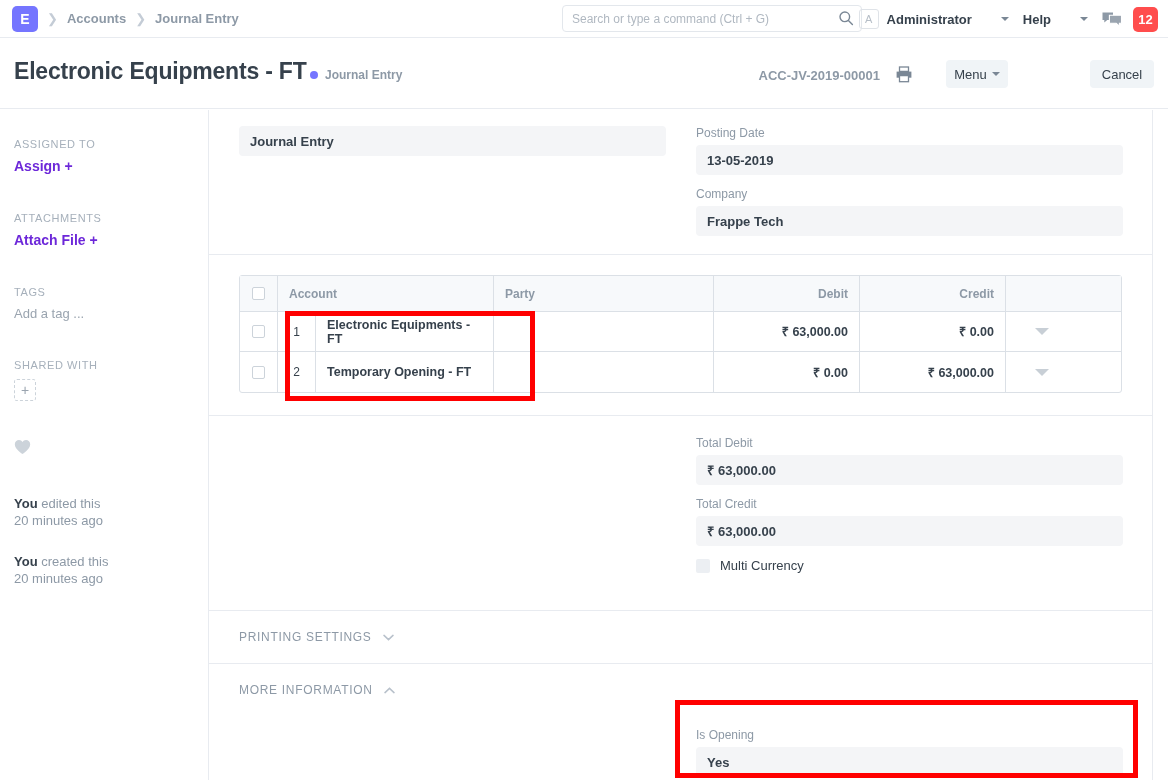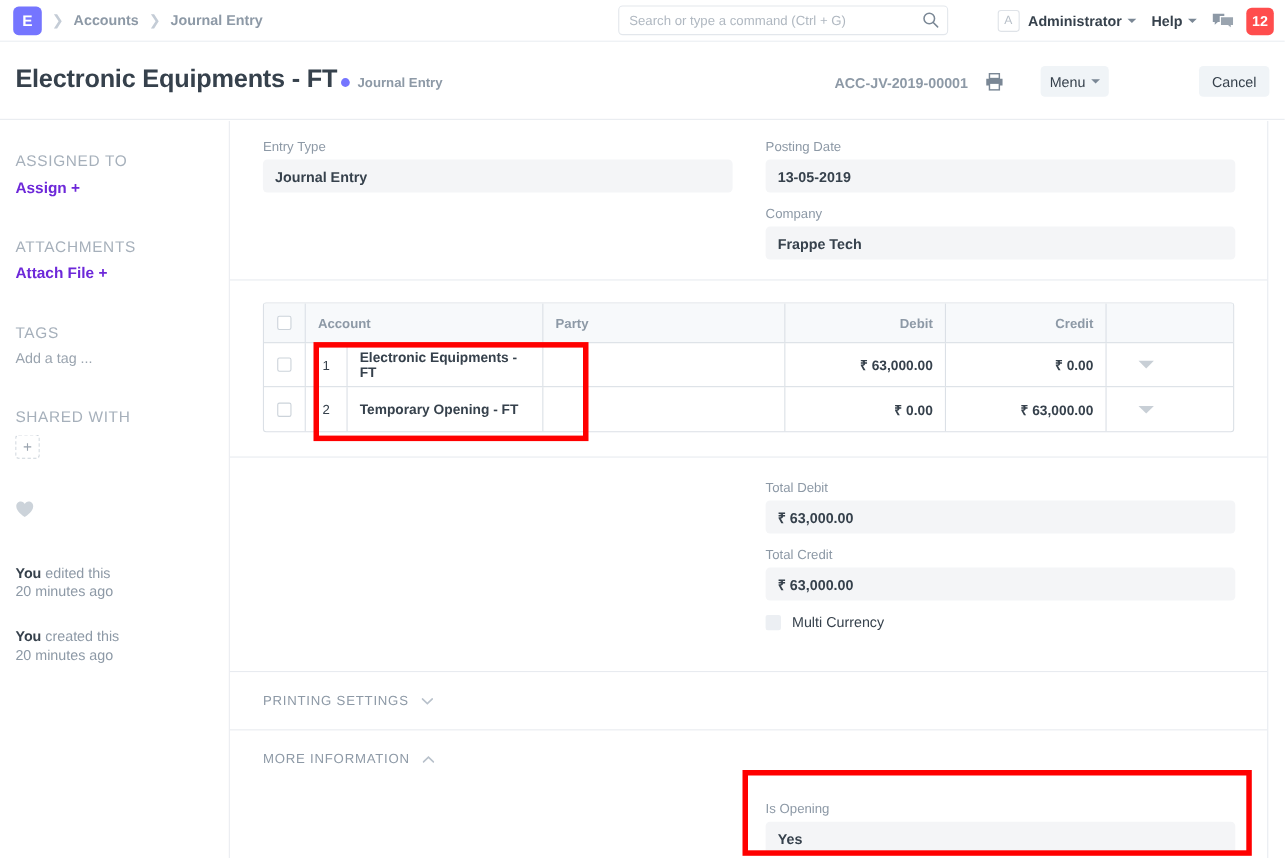--- a/index.html
+++ b/index.html
@@ -38,21 +38,21 @@
   .search-input::placeholder { color: #b0b8c1; }
   .search-icon { position: absolute; right: 8px; top: 5px; width: 16px; height: 16px; }
   .nav-right { position: absolute; right: 10px; top: 0; height: 38px; display: flex; align-items: center; }
   .avatar-sq {
     width: 20px; height: 20px; border: 1px solid #dfe3e8; border-radius: 3px;
     color: #b6bec7; font-size: 11px;
     display: flex; align-items: center; justify-content: center; margin-right: 8px;
   }
   .nav-item {
     color: #36414c; font-size: 13px; font-weight: bold;
-    margin-right: 14px; cursor: pointer; display: flex; align-items: center; white-space: nowrap;
+    margin-right: 14px; cursor: pointer; display: flex; align-items: center; white-space: nowrap; gap: 24px;
   }
   .caret {
     display: inline-block; width: 0; height: 0; margin-left: 5px;
     border-left: 4px solid transparent; border-right: 4px solid transparent;
     border-top: 4px solid #7a8795;
   }
   .chat-icon { width: 20px; height: 17px; margin-right: 11px; cursor: pointer; }
   .badge-notif {
     background: #ff4d4d; color: #ffffff; border-radius: 5px;
     min-width: 25px; height: 25px; font-size: 13px; font-weight: bold;
@@ -80,21 +80,21 @@
     display: flex; align-items: center; justify-content: center; cursor: pointer; margin-left: 48px;
   }
   .btn-menu { right: 160px; width: 62px; }
   .btn-cancel { right: 14px; width: 64px; }
 
   
   .sidebar {
     position: absolute; top: 110px; left: 0; width: 209px; height: 670px;
     border-right: 1px solid #e8ebf0; background: #ffffff; padding: 28px 14px 0 14px;
   }
-  .sb-head { font-size: 14px; letter-spacing: 0.6px; color: #a6b0bb; margin-bottom: 8px; }
+  .sb-head { font-size: 11px; letter-spacing: 0.6px; color: #a6b0bb; margin-bottom: 8px; }
   .sb-action { font-size: 14px; font-weight: bold; color: #6d28d9; cursor: pointer; margin-bottom: 38px; }
   .sb-muted { font-size: 13px; color: #9aa4af; cursor: pointer; margin-bottom: 38px; }
   .sb-plus-box {
     width: 22px; height: 22px; border: 1px dashed #ccd3da; border-radius: 3px;
     color: #9aa4af; font-size: 14px;
     display: flex; align-items: center; justify-content: center; cursor: pointer; margin-bottom: 30px;
   }
   .heart-icon { width: 17px; height: 16px; margin: 8px 0 36px 0; cursor: pointer; }
   .tl-item { margin-bottom: 24px; font-size: 13px; color: #8d99a6; line-height: 17px; }
   .tl-item b { color: #36414c; }
@@ -239,21 +239,20 @@
       <b>You</b><span> created this</span><br>
       <span>20 minutes ago</span>
     </div>
   </div>
 
   <div class="main">
 
     <div class="section" style="height:145px; padding:0;">
       <div class="col-left">
         <div class="field">
-          <div class="field-label">Entry Type</div>
           <div class="field-value">Journal Entry</div>
         </div>
       </div>
       <div class="col-right">
         <div class="field">
           <div class="field-label">Posting Date</div>
           <div class="field-value">13-05-2019</div>
         </div>
         <div class="field">
           <div class="field-label">Company</div>

